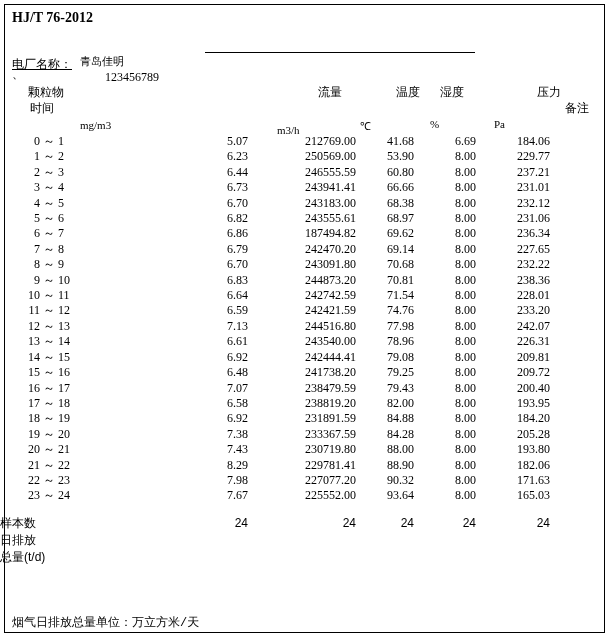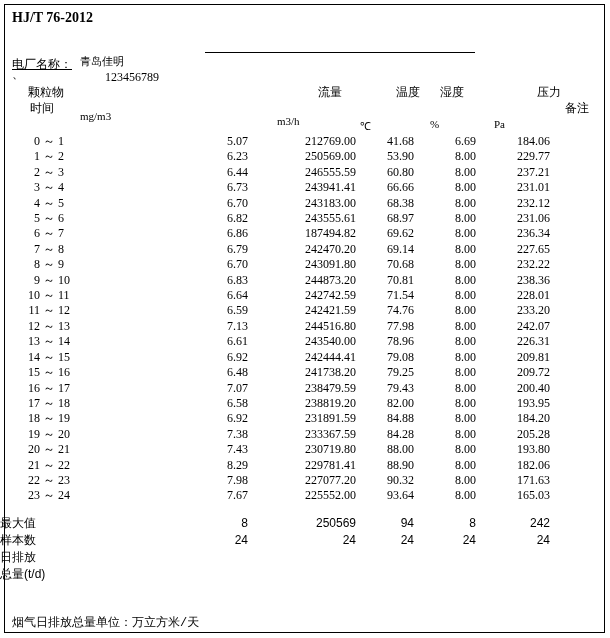--- a/index.html
+++ b/index.html
@@ -78,22 +78,22 @@
   .h-humid       { left: 440px; top: 84px; }
   .h-press       { left: 496px; top: 84px; margin-left: 41px; }
   .h-time        { left: 14px; top: 100px; padding-left: 16px; }
   .h-remark      { left: 565px; top: 100px; }
 
   .unit {
     position: absolute;
     font-size: 11px;
     font-family: "Liberation Serif", serif;
   }
-  .u-mg    { left: 80px; top: 110px; }
-  .u-m3h   { left: 277px; top: 115px; }
+  .u-mg    { left: 80px; top: 119px; }
+  .u-m3h   { left: 277px; top: 124px; }
   .u-c     { left: 360px; top: 118px; }
   .u-pct   { left: 430px; top: 118px; }
   .u-pa    { left: 494px; top: 118px; }
 
   table.data {
     position: absolute;
     left: 0;
     top: 134px;
     width: 610px;
     border-collapse: collapse;
@@ -440,29 +440,20 @@
           <td class="c-hum">8.00</td>
           <td class="c-pres">165.03</td>
           <td class="c-rem"></td>
         </tr>
       </tbody>
   </table>
 
   <table class="summary">
     <tbody id="summary-body">
         <tr>
-          <td class="s-label">最大值</td>
-          <td class="s-conc">8</td>
-          <td class="s-flow">250569</td>
-          <td class="s-temp">94</td>
-          <td class="s-hum">8</td>
-          <td class="s-pres">242</td>
-          <td class="s-rem"></td>
-        </tr>
-        <tr>
           <td class="s-label">样本数</td>
           <td class="s-conc">24</td>
           <td class="s-flow">24</td>
           <td class="s-temp">24</td>
           <td class="s-hum">24</td>
           <td class="s-pres">24</td>
           <td class="s-rem"></td>
         </tr>
         <tr>
           <td class="s-label">日排放</td>

